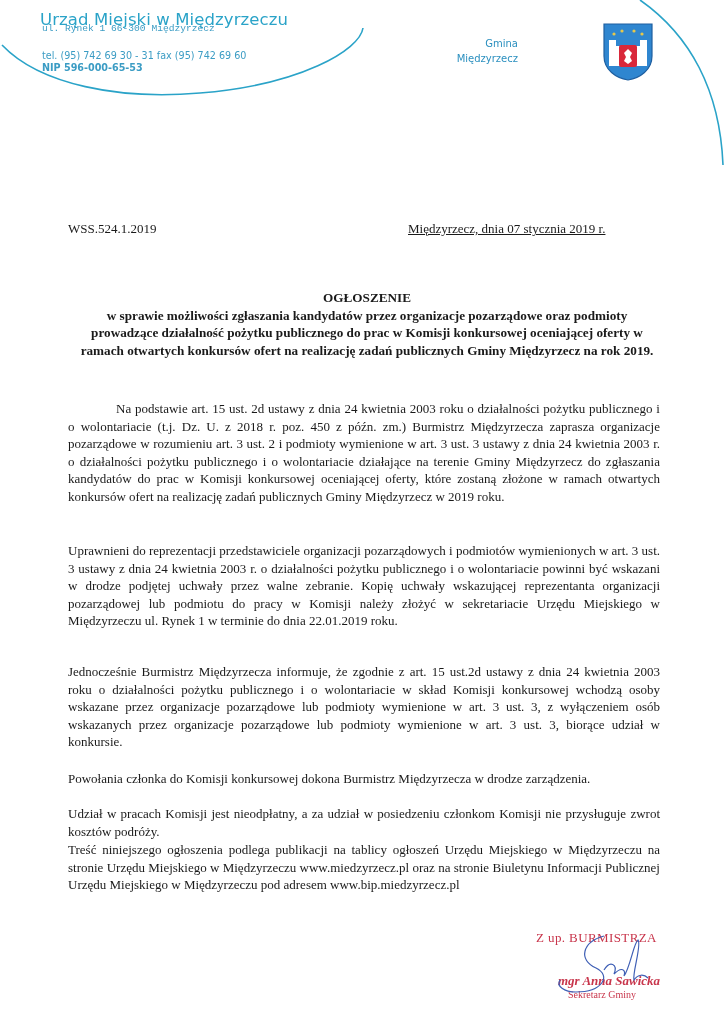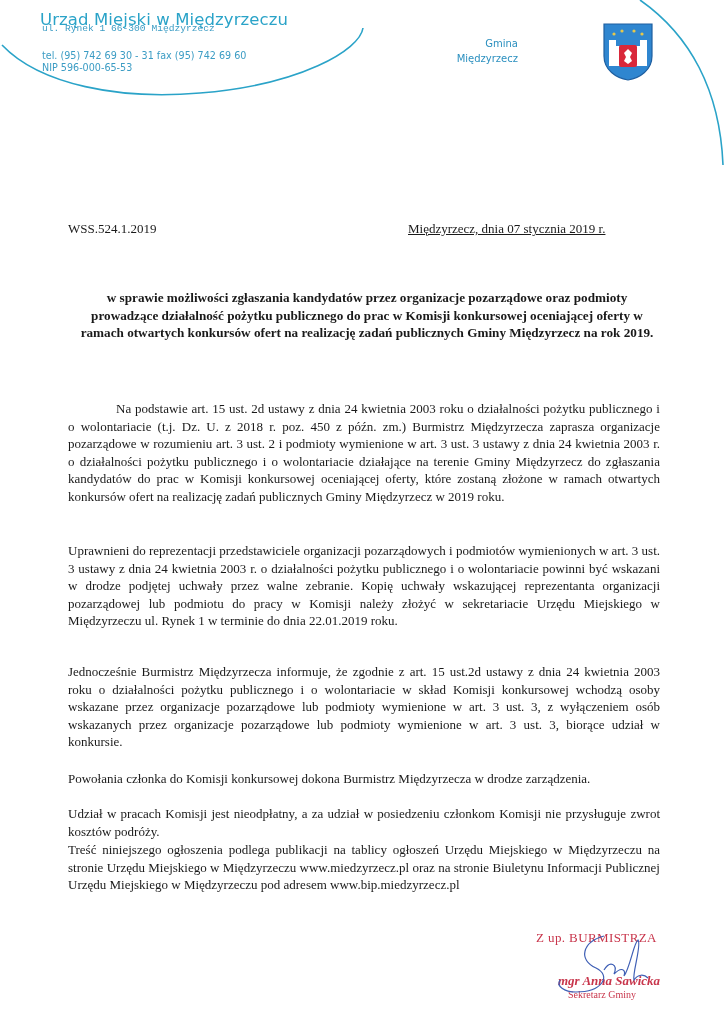--- a/index.html
+++ b/index.html
@@ -2,21 +2,21 @@
 <html><head>
 <meta charset="utf-8">
 <style>
   html, body { margin: 0; padding: 0; background: #ffffff; }
   body { width: 728px; height: 1024px; position: relative; overflow: hidden; font-family: "Liberation Serif", "DejaVu Serif", serif; color: #1a1a1a; }
   .letterhead { position: absolute; left: 0; top: 0; width: 650px; height: 170px; }
   .lh-title { position: absolute; left: 40px; top: 10px; font-family: "DejaVu Sans", sans-serif; font-size: 16.5px; color: #2aa3c8; letter-spacing: 0.1px; }
   .lh-line { position: absolute; left: 42px; font-family: "DejaVu Sans", sans-serif; font-size: 9.6px; color: #3b9cc4; line-height: 12px; }
   .lh-addr { top: 23px; font-family: Liberation Mono, monospace; }
   .lh-tel { top: 50px; }
-  .lh-nip { top: 62px; }
+  .lh-nip { top: 62px; font-weight: bold; }
   .swoosh { position: absolute; left: 0; top: 0; }
   .gmina { position: absolute; right: 132px; top: 36px; text-align: right; font-family: "DejaVu Sans", sans-serif; font-size: 10px; color: #2a8fbf; line-height: 15px; }
   .crest { position: absolute; left: 602px; top: 22px; width: 52px; height: 60px; }
 
   .ref { position: absolute; left: 68px; top: 221px; font-size: 13px; }
   .date { position: absolute; left: 408px; top: 221px; font-size: 13px; text-decoration: underline; }
 
   .heading { position: absolute; left: 72px; width: 590px; top: 289px; text-align: center; font-weight: bold; font-size: 13.2px; line-height: 17.5px; }
   .heading .h-title { display: block; }
 
@@ -62,20 +62,21 @@
     <circle cx="20" cy="9" r="1.6" fill="#e6c84a"></circle>
     <circle cx="32" cy="9" r="1.6" fill="#e6c84a"></circle>
     <circle cx="40" cy="12" r="1.6" fill="#e6c84a"></circle>
   </svg>
 </div>
 
 <div class="ref">WSS.524.1.2019</div>
 <div class="date">Międzyrzecz, dnia 07 stycznia  2019 r.</div>
 
 <div class="heading">
+  <span class="h-title">OGŁOSZENIE</span>
   <span>w sprawie możliwości zgłaszania kandydatów przez organizacje pozarządowe oraz podmioty prowadzące działalność pożytku publicznego do prac w Komisji konkursowej oceniającej oferty w ramach otwartych konkursów ofert na realizację zadań publicznych Gminy Międzyrzecz na rok 2019.</span>
 </div>
 
 <div class="body p1">
     <p>Na podstawie art. 15 ust. 2d ustawy z dnia 24 kwietnia 2003 roku o działalności pożytku publicznego i o wolontariacie (t.j. Dz. U. z 2018 r. poz. 450 z późn. zm.) Burmistrz Międzyrzecza zaprasza organizacje pozarządowe w rozumieniu art. 3 ust. 2 i podmioty wymienione w art. 3 ust. 3 ustawy z dnia 24 kwietnia 2003 r. o działalności pożytku publicznego i o wolontariacie działające na terenie Gminy Międzyrzecz do zgłaszania kandydatów do prac w Komisji konkursowej oceniającej oferty, które zostaną złożone w ramach otwartych konkursów ofert na realizację zadań publicznych Gminy Międzyrzecz w 2019 roku.</p>
   </div>
 <div class="body p2">
     <p>Uprawnieni do reprezentacji przedstawiciele organizacji pozarządowych i podmiotów wymienionych w art. 3 ust. 3 ustawy z dnia 24 kwietnia 2003 r. o działalności pożytku publicznego i o wolontariacie powinni być wskazani w drodze podjętej uchwały przez walne zebranie. Kopię uchwały wskazującej reprezentanta organizacji pozarządowej lub podmiotu do pracy w Komisji należy złożyć w sekretariacie Urzędu Miejskiego w Międzyrzeczu ul. Rynek 1 w terminie do dnia 22.01.2019 roku.</p>
   </div>
 <div class="body p3">

